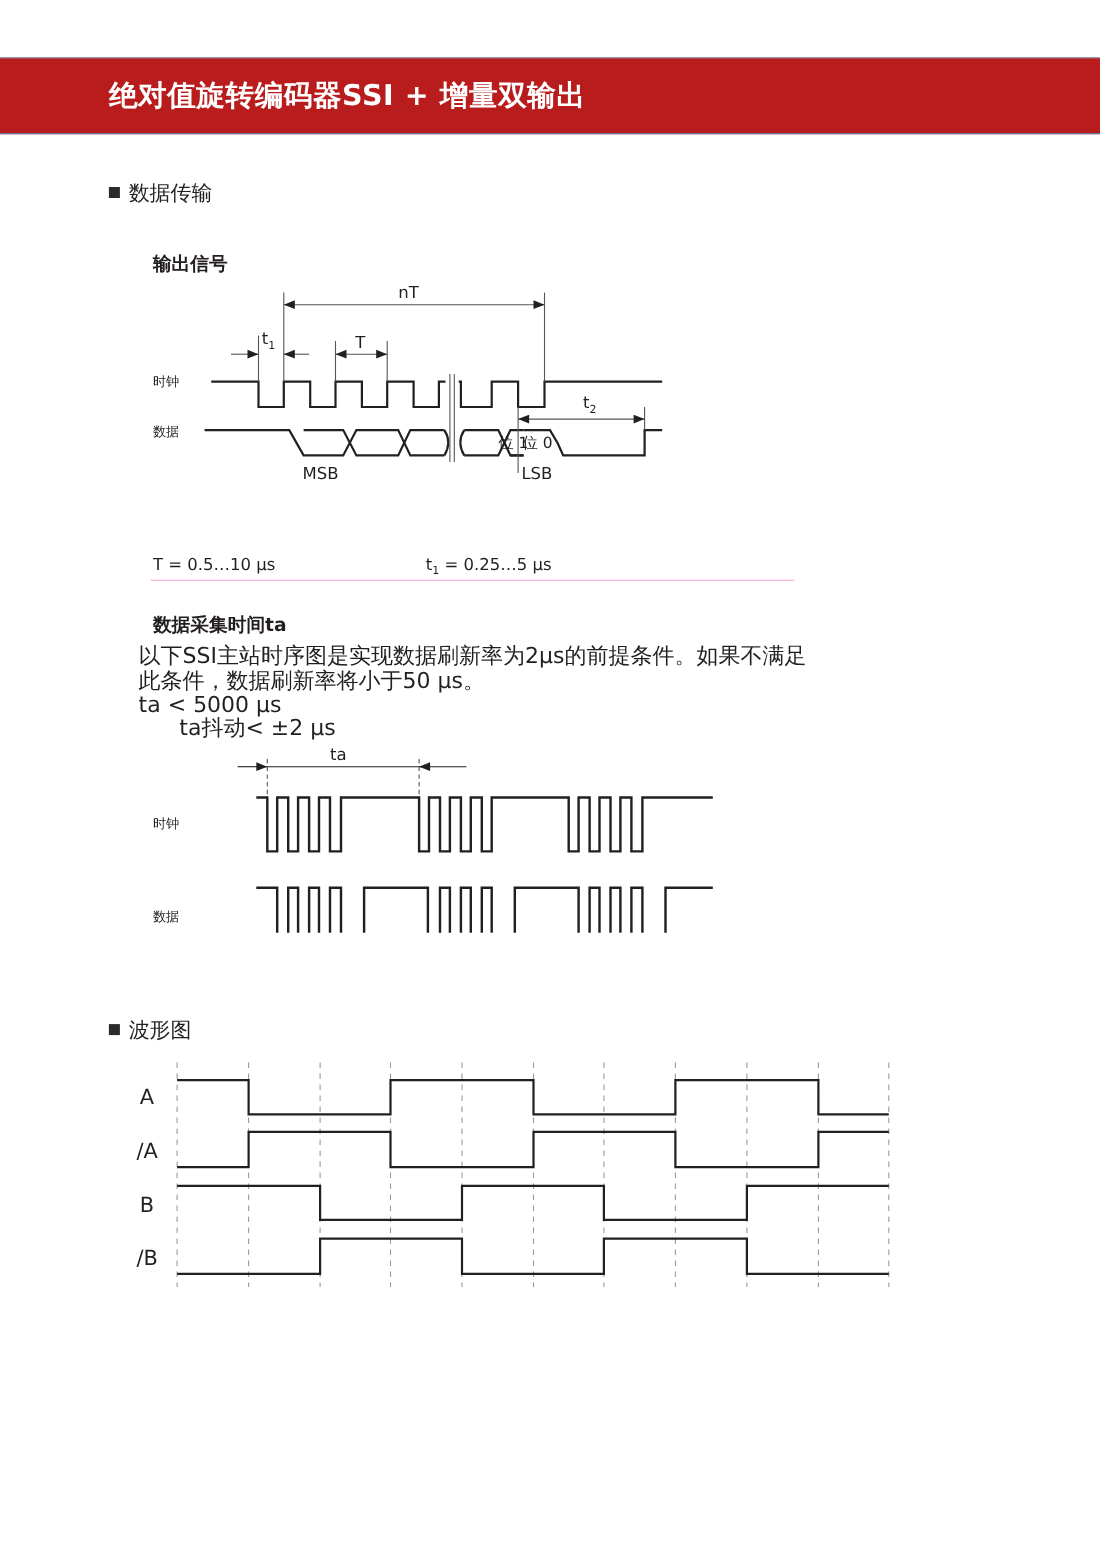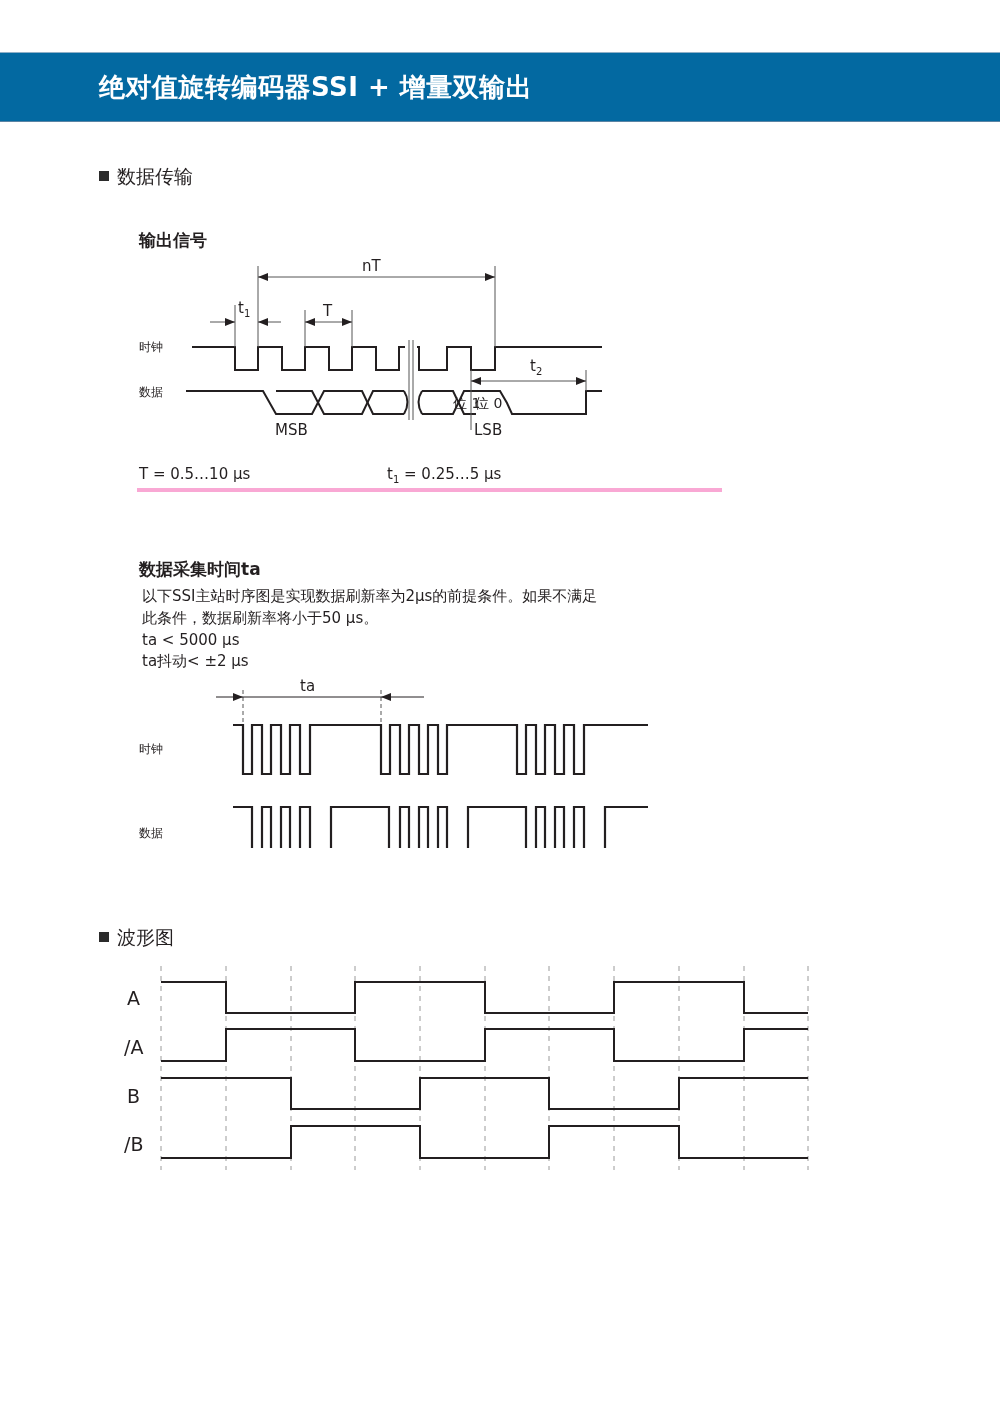--- a/index.html
+++ b/index.html
@@ -1,28 +1,28 @@
 <!DOCTYPE html>
 <html><head>
 <meta charset="utf-8">
 <style>
   html, body { margin:0; padding:0; background:#ffffff; }
   body { width:1000px; height:1414px; position:relative; overflow:hidden;
          font-family:"DejaVu Sans","Liberation Sans",sans-serif; color:#231f20; }
   .header-band { position:absolute; left:0; top:52px; width:1000px; height:68px;
-         background:#0369a1; border-top:1px solid #8fb0c8; border-bottom:1px solid #5a84a4; }
+         background:#b91c1c; border-top:1px solid #8fb0c8; border-bottom:1px solid #5a84a4; }
   .header-title { position:absolute; left:99px; top:17px; font-size:26px; color:#ffffff;
          font-weight:bold; letter-spacing:0.5px; line-height:34px; white-space:nowrap; }
   .section-title { position:absolute; left:99px; font-size:19px; line-height:24px; white-space:nowrap;text-align:right; }
   .section-title .sq { display:inline-block; width:10px; height:10px; background:#2b2b2b;
          margin-right:8px; vertical-align:2px; }
   .sub-title { position:absolute; left:139px; font-size:16px; line-height:22px; font-weight:bold; white-space:nowrap; color:#231f20; }
-  .para { position:absolute; left:142px; font-size:15px; line-height:22px; white-space:nowrap; color:#231f20;text-align:center; }
+  .para { position:absolute; left:126px; font-size:20px; line-height:22px; white-space:nowrap; color:#231f20;text-align:center; }
   .spec-table { position:absolute; left:137px; top:460px; width:585px; font-size:15px; }
-  .spec-row { position:relative; height:28px; border-bottom:4px solid #f9a8d4; }
+  .spec-row { position:relative; height:28px; border-bottom:1px solid #f9a8d4;margin-top:39px; }
   .spec-cell { position:absolute; top:3px; line-height:22px; white-space:nowrap; }
   .spec-cell.c1 { left:2px; }
   .spec-cell.c2 { left:250px; }
   .diag { position:absolute; left:0; top:0; }
   .diag-label { position:absolute; font-size:12px; line-height:20px; white-space:nowrap; color:#231f20; }
   .wave-label { position:absolute; font-size:19px; line-height:22px; white-space:nowrap; color:#231f20; }
   .diag-text { position:absolute; font-size:15px; line-height:18px; white-space:nowrap; }
   sub { font-size:10px; }
 </style>
 </head>
@@ -150,21 +150,21 @@
   <div class="spec-row">
     <div class="spec-cell c1">T = 0.5…10 μs</div>
     <div class="spec-cell c2"><span>t</span><sub>1</sub><span> = 0.25…5 μs</span></div>
   </div>
 </div>
 
 <div class="sub-title" style="top:558px; font-size:17px;">数据采集时间ta</div>
 <div class="para" style="top:585px;">以下SSI主站时序图是实现数据刷新率为2μs的前提条件。如果不满足</div>
 <div class="para" style="top:607px;">此条件，数据刷新率将小于50 μs。</div>
 <div class="para" style="top:629px;">ta &lt; 5000 μs</div>
-<div class="para" style="top:650px;">ta抖动&lt; ±2 μs</div>
+<div class="para" style="top:650px;margin-left:37px;">ta抖动&lt; ±2 μs</div>
 
 <div class="diag-text" style="left:300px; top:677px;">ta</div>
 <div class="diag-label" style="left:139px; top:739px;">时钟</div>
 <div class="diag-label" style="left:139px; top:823px;">数据</div>
 
 <div class="section-title" style="top:925px;">
   <span class="sq"></span><span>波形图</span>
 </div>
 
 <div class="wave-label" style="left:127px; top:987px;">A</div>

